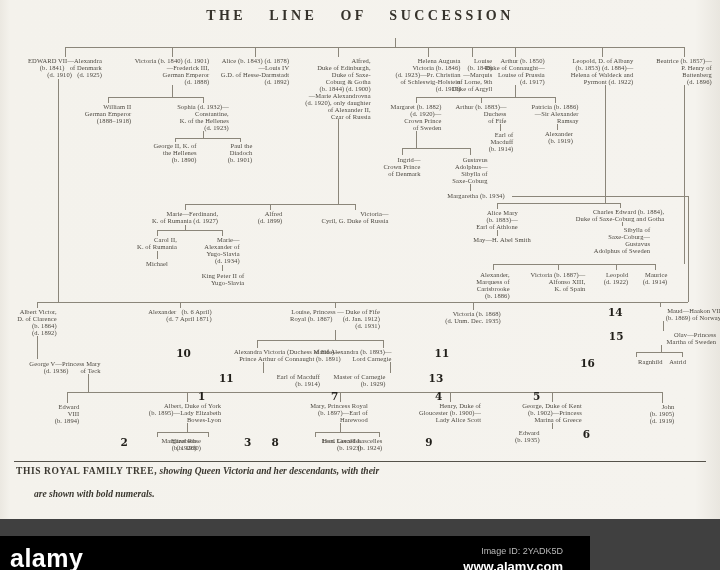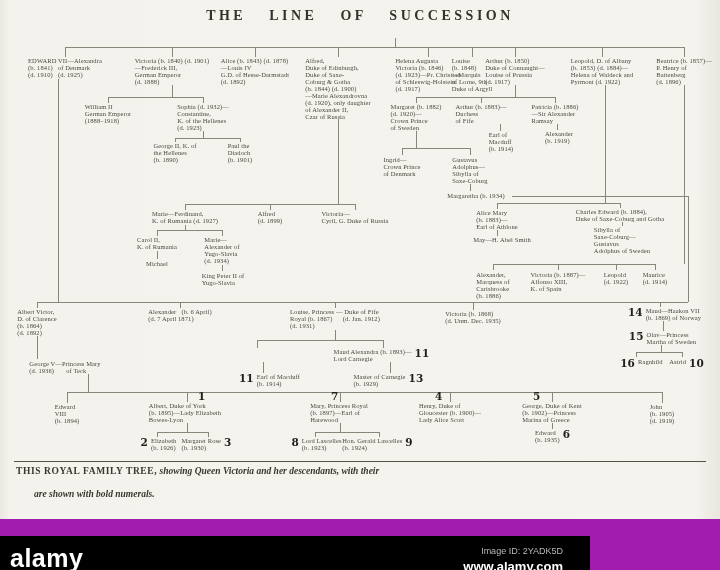--- a/index.html
+++ b/index.html
@@ -1,18 +1,18 @@
 <!DOCTYPE html>
 <html><head>
 <meta charset="utf-8">
 <style>
   html,body{margin:0;padding:0;}
   #stage{
     position:relative; width:720px; height:570px; overflow:hidden;
-    background:#a21caf; font-family:"Liberation Serif","DejaVu Serif",serif;
+    background:#404040; font-family:"Liberation Serif","DejaVu Serif",serif;
   }
   
   #scan{
     position:absolute; left:0; top:0; width:720px; height:519px;
     background:linear-gradient(90deg,#ebe8e1 0,#f4f2ec 10px,#f5f3ee 695px,#e9e6df 720px);
   }
   #title{
     position:absolute; left:0; top:8px; width:720px; text-align:center;
     font:700 14px/16px "Liberation Serif",serif; letter-spacing:3.5px; word-spacing:16px;
     color:#35322b;
@@ -21,21 +21,21 @@
     position:absolute; left:0; top:28px; width:720px; text-align:center;
     font:7px/8px "Liberation Serif",serif; color:#4c4840; letter-spacing:.2px;
   }
   
   #tree-layer{position:absolute; left:0; top:0; width:720px; height:519px;}
   .conn{position:absolute; background:#8b867a;}
   .node{
     position:absolute; transform:translateX(-50%);
     display:flex; align-items:flex-start;
     font:6.5px/7px "Liberation Serif",serif; color:#4c4840;
-    text-align:left; letter-spacing:.1px;
+    text-align:right; letter-spacing:.1px;gap:40px;
   }
   .node .txt div{white-space:pre;}
   .num{
     font:700 10.5px/10px "DejaVu Serif",serif; color:#211f1a; padding:0 3px;
   }
   .num-above{position:absolute; top:-11px; left:50%; padding:0;}
   
   #caption-rule{position:absolute; left:14px; top:461px; width:692px; height:1px; background:#55524a;}
   #caption{
     position:absolute; left:16px; top:466px; width:450px;
@@ -462,20 +462,27 @@
             <div>Ragnhild    Astrid</div>
           </span>
           <span class="num">10</span>
         </div>
         <div class="node" style="left: 65px; top: 360px;">
           <span class="txt">
             <div>George V—Princess Mary</div>
             <div>(d. 1936)       of Teck</div>
           </span>
         </div>
+        <div class="node" style="left: 257px; top: 348px;">
+          <span class="num">10</span>
+          <span class="txt">
+            <div>Alexandra Victoria (Duchess of Fife)—</div>
+            <div>Prince Arthur of Connaught (b. 1891)</div>
+          </span>
+        </div>
         <div class="node" style="left: 383px; top: 348px;">
           <span class="txt">
             <div>Maud Alexandra (b. 1893)—</div>
             <div>Lord Carnegie</div>
           </span>
           <span class="num">11</span>
         </div>
         <div class="node" style="left: 268px; top: 373px;">
           <span class="num">11</span>
           <span class="txt">

